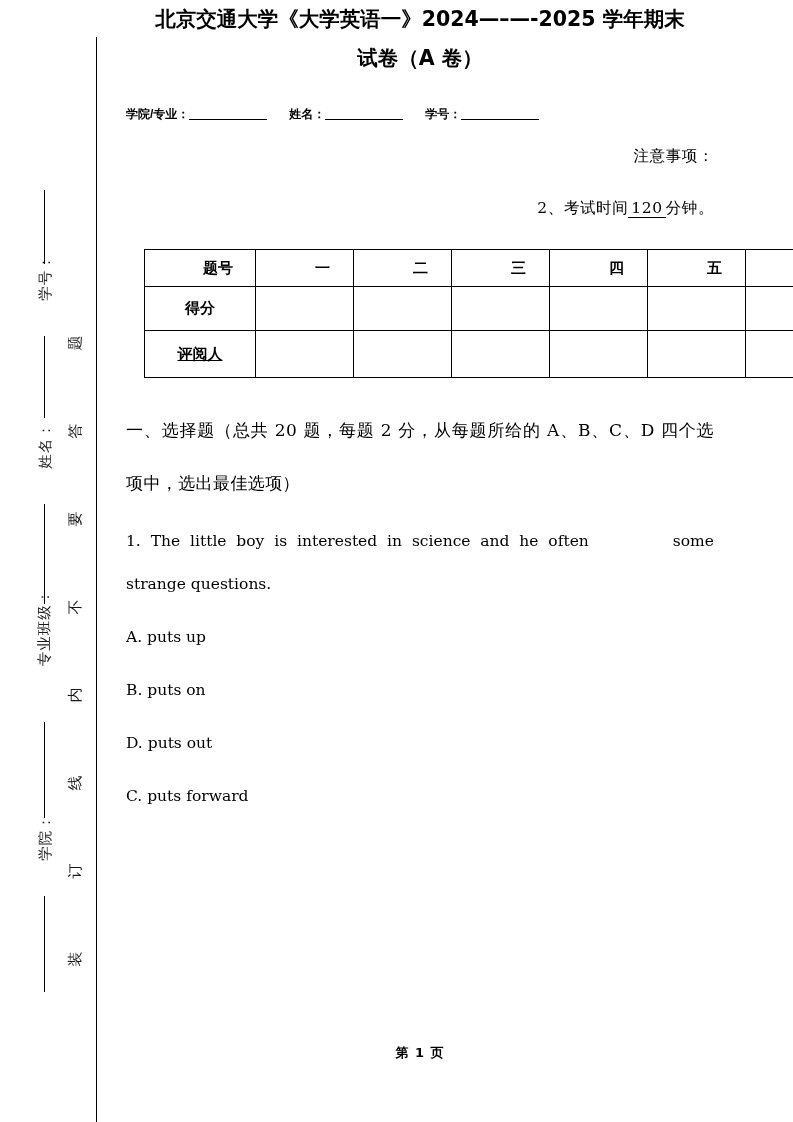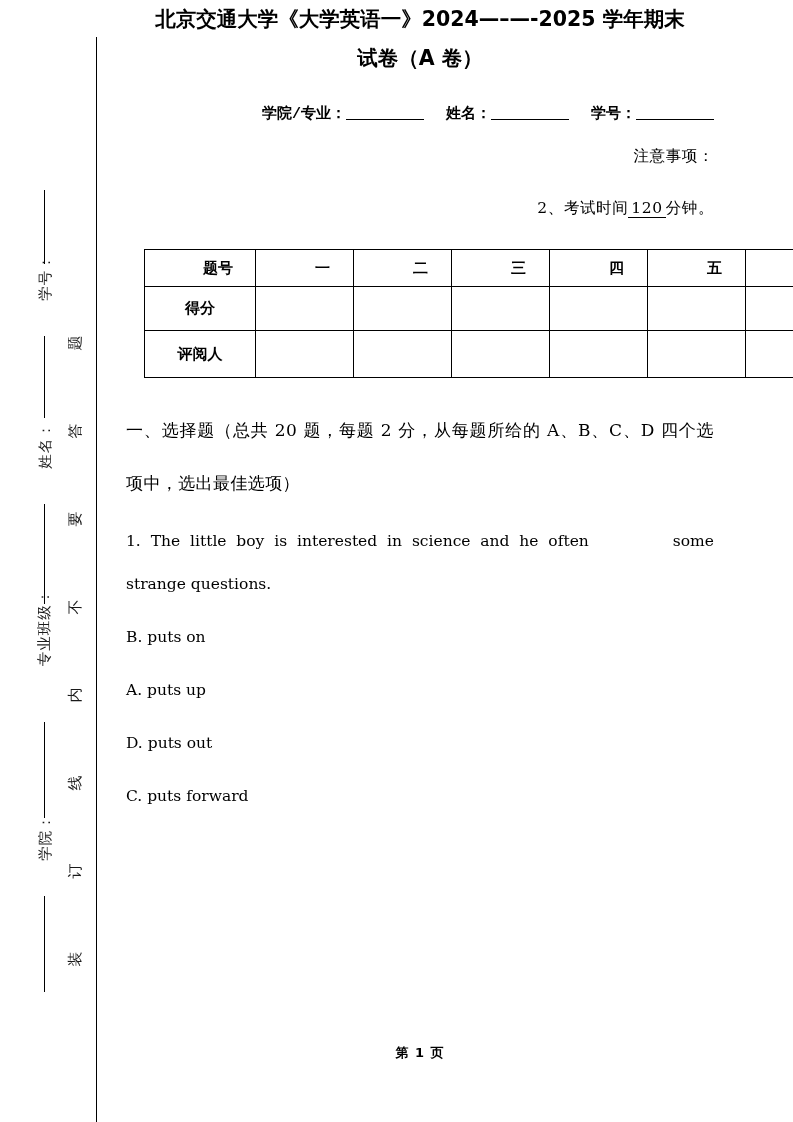--- a/index.html
+++ b/index.html
@@ -100,23 +100,23 @@
     font-family: "DejaVu Sans", "Liberation Sans", sans-serif;
     font-size: 20.5px;
     font-weight: bold;
     line-height: 39px;
     text-align: center;
     letter-spacing: 0px;
   }
 
   #id-line {
     margin-top: 26px;
-    text-align: right;
-    font-family: Liberation Mono, monospace;
-    font-size: 15px;
+    text-align: left;
+    font-family: Liberation Sans, sans-serif;
+    font-size: 12px;
     font-weight: bold;
     white-space: nowrap;
   }
   #id-line .blank {
     display: inline-block;
     border-bottom: 1.3px solid #000;
     width: 78px;
     height: 15px;
     vertical-align: -2px;
   }
@@ -148,21 +148,21 @@
     font-family: "DejaVu Sans", "Liberation Sans", sans-serif;
     font-size: 15px;
     font-weight: bold;
     padding: 0;
   }
   #score-table .rowhead { width: 74px; }
   #score-table .numcol  { width: 61px; }
   #score-table .lastcol { width: 65px; }
   #score-table tr.r1 td { height: 36px; padding-left: 36px; }
   #score-table tr.r2 td { height: 43px; }
-  #score-table tr.r3 td { height: 46px; }
+  #score-table tr.r3 td { height: 46px; text-decoration: underline; }
 
   
   #section-heading {
     margin-top: 26px;
     font-size: 17px;
     line-height: 53px;
     letter-spacing: 0.4px;
     text-align: justify;
   }
   #question-1 {
@@ -288,19 +288,19 @@
         <td></td>
         <td></td>
       </tr>
     </tbody>
   </table>
 
   <div id="section-heading">一、选择题（总共 20 题，每题 2 分，从每题所给的 A、B、C、D 四个选项中，选出最佳选项）</div>
 
   <div id="question-1"><span>1. The little boy is interested in science and he often</span><span class="q-blank"></span><span>some strange questions.</span></div>
 
+  <div class="option">A. puts up</div>
   <div class="option">B. puts on</div>
-  <div class="option">A. puts up</div>
   <div class="option">D. puts out</div>
   <div class="option">C. puts forward</div>
 
   <div id="page-footer">第 1 页</div>
 </div>
 
 </body></html>

